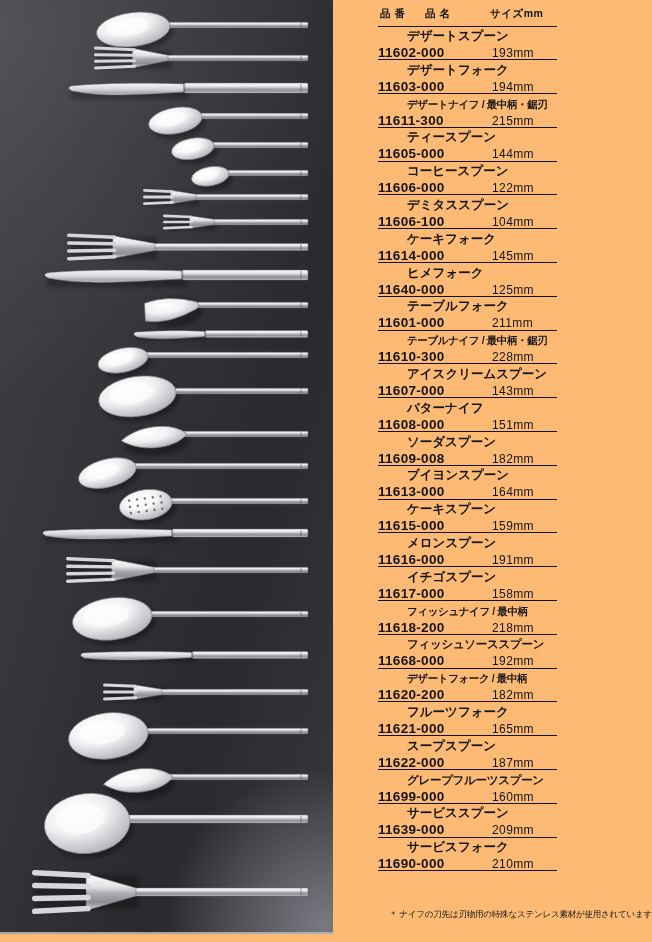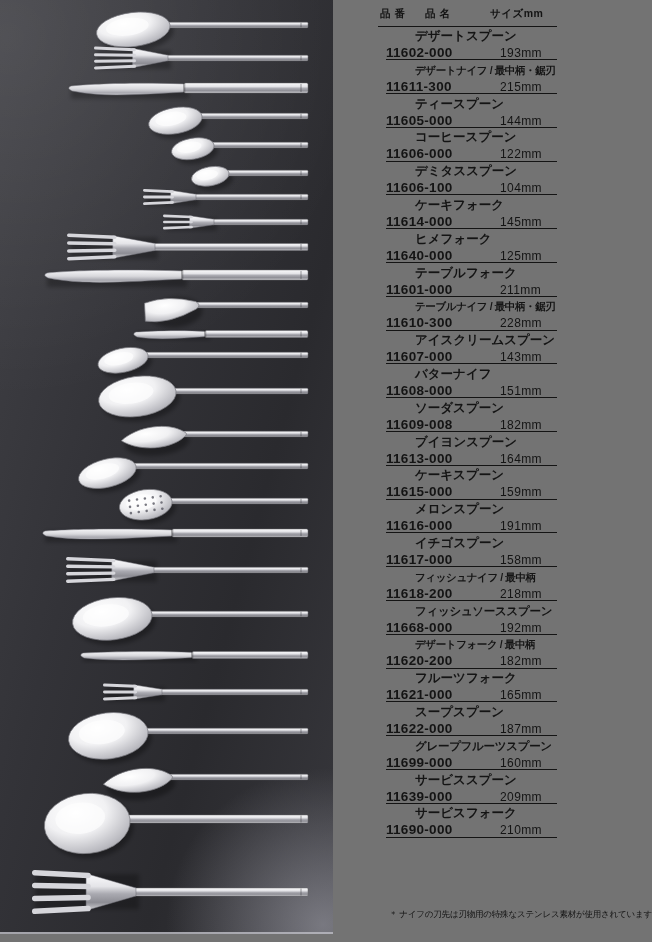--- a/index.html
+++ b/index.html
@@ -1,17 +1,17 @@
 <!DOCTYPE html>
 <html><head>
 <meta charset="utf-8">
 <style>
   html,body{margin:0;padding:0;}
   body{font-family:"Liberation Sans",sans-serif;background:#ffffff;}
-  .page{position:relative;width:652px;height:942px;background:#737373;overflow:hidden;}
+  .page{position:relative;width:652px;height:942px;background:#fdba74;overflow:hidden;}
 
   
   .photo{
     position:absolute;left:0;top:0;width:333px;height:934px;
     background:
       radial-gradient(circle at 97% 99%, rgba(175,175,185,0.55), rgba(175,175,185,0) 16%),
       radial-gradient(circle at 2% 4%, rgba(255,255,255,0.09), rgba(255,255,255,0) 38%),
       linear-gradient(105deg, #414146 0%, #333338 38%, #2a2a2e 68%, #37373c 100%);
     box-shadow:inset 0 -2px 0 rgba(185,185,192,0.85);
   }
@@ -21,21 +21,21 @@
   .spec-table{position:absolute;left:378px;top:0;width:179px;color:#141414;}
   .thead{
     position:relative;height:26.5px;box-sizing:border-box;
     border-bottom:1.5px solid #141414;font-size:10.5px;font-weight:bold;
   }
   .thead span{position:absolute;bottom:5px;white-space:nowrap;}
   .th-code{left:2px;letter-spacing:4px;}
   .th-name{left:47px;letter-spacing:4px;}
   .th-size{left:112px;letter-spacing:0.5px;text-align:right;}
 
-  .row{height:33.8px;box-sizing:border-box;border-bottom:1.5px solid #141414;overflow:visible;margin-left:8px;}
+  .row{height:33.8px;box-sizing:border-box;border-bottom:1.5px solid #141414;overflow:visible;}
   .rname{
     padding:2.5px 0 0 29px;font-weight:bold;font-size:12.5px;line-height:15px;
     white-space:nowrap;letter-spacing:0;
   }
   .rname.mid{font-size:11.5px;letter-spacing:-0.3px;}
   .rname.long{font-size:10.5px;letter-spacing:-0.4px;}
   .rline{display:flex;align-items:baseline;padding-top:1px;}
   .rcode{flex:none;width:114px;font-size:13.5px;letter-spacing:0.3px;white-space:nowrap;font-weight:bold;}
   .rsize{font-size:12px;letter-spacing:0.4px;white-space:nowrap;}
 
@@ -337,20 +337,27 @@
     </div>
     <div id="rows">
         <div class="row">
           <div class="rname">デザートスプーン</div>
           <div class="rline">
             <span class="rcode">11602-000</span>
             <span class="rsize">193mm</span>
           </div>
         </div>
         <div class="row">
+          <div class="rname">デザートフォーク</div>
+          <div class="rline">
+            <span class="rcode">11603-000</span>
+            <span class="rsize">194mm</span>
+          </div>
+        </div>
+        <div class="row">
           <div class="rname long">デザートナイフ / 最中柄・鋸刃</div>
           <div class="rline">
             <span class="rcode">11611-300</span>
             <span class="rsize">215mm</span>
           </div>
         </div>
         <div class="row">
           <div class="rname">ティースプーン</div>
           <div class="rline">
             <span class="rcode">11605-000</span>

